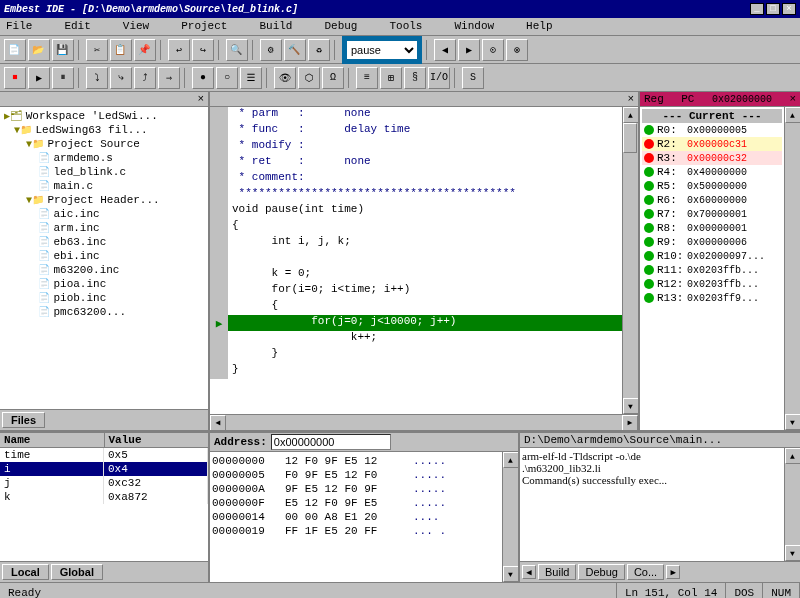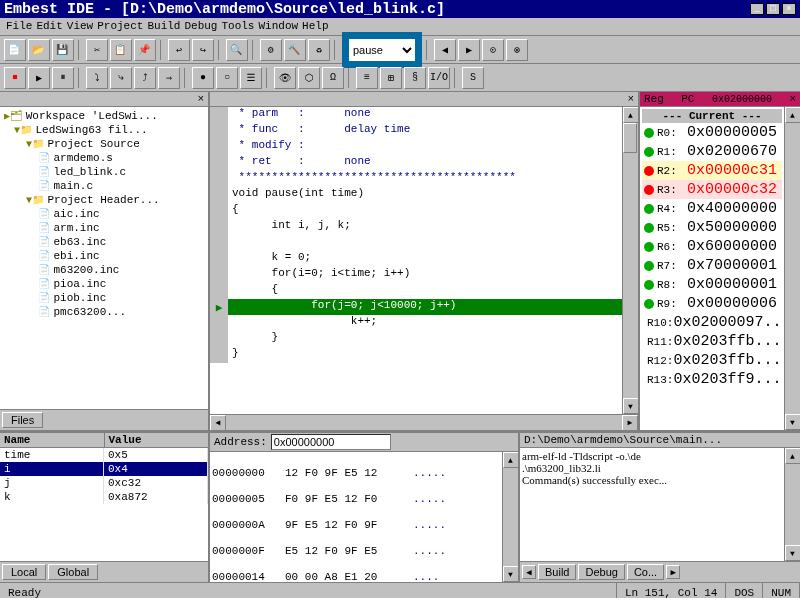--- a/index.html
+++ b/index.html
@@ -1,91 +1,91 @@
 <!DOCTYPE html>
 <html><head>
   <meta charset="utf-8">
   <style>
     * { margin: 0; padding: 0; box-sizing: border-box; }
     body { font-family: 'Courier New', monospace; font-size: 11px; background: #c0c0c0; color: #000; width: 800px; height: 598px; overflow: hidden; }
     
     
     .title-bar { background: #000080; color: #fff; padding: 2px 4px; display: flex; justify-content: space-between; align-items: center; height: 18px; }
-    .title-bar-text { font-size: 15px; font-weight: bold; }
+    .title-bar-text { font-size: 10px; font-weight: bold; font-style: italic; }
     .title-bar-buttons { display: flex; gap: 2px; }
     .title-btn { background: #c0c0c0; border: 1px solid #000; width: 14px; height: 12px; font-size: 9px; display: flex; align-items: center; justify-content: center; cursor: pointer; }
     
     
-    .menu-bar { background: #c0c0c0; padding: 2px 4px; display: flex; gap: 0; height: 18px; border-bottom: 1px solid #808080; }
+    .menu-bar { background: #c0c0c0; padding: 2px 4px; display: flex; gap: 28px; height: 18px; border-bottom: 1px solid #808080; }
     .menu-item { font-size: 11px; cursor: pointer; padding: 0 2px; }
     
     
     .toolbar { background: #c0c0c0; padding: 2px 4px; display: flex; align-items: center; gap: 2px; height: 28px; border-bottom: 1px solid #808080; }
     .toolbar2 { background: #c0c0c0; padding: 2px 4px; display: flex; align-items: center; gap: 2px; height: 28px; border-bottom: 1px solid #808080; }
     .tb-btn { background: #c0c0c0; border-top: 1px solid #fff; border-left: 1px solid #fff; border-right: 1px solid #808080; border-bottom: 1px solid #808080; width: 22px; height: 22px; display: flex; align-items: center; justify-content: center; cursor: pointer; font-size: 10px; }
     .tb-sep { width: 4px; border-left: 1px solid #808080; height: 20px; margin: 0 2px; }
-    .tb-combo { height: 36px; font-size: 11px; background: #fff; border: 7px solid #0369a1; width: 80px; }
+    .tb-combo { height: 28px; font-size: 11px; background: #fff; border: 5px solid #0369a1; width: 80px; }
     
     
     .main-layout { display: flex; height: 340px; }
     
     
     .file-panel { width: 210px; background: #fff; border-right: 2px solid #808080; border-bottom: 2px solid #808080; overflow: hidden; display: flex; flex-direction: column; }
     .file-panel-title { background: #c0c0c0; padding: 1px 4px; font-size: 11px; border-bottom: 1px solid #808080; display: flex; justify-content: space-between; }
     .file-tree { flex: 1; overflow: auto; padding: 2px; font-size: 11px; }
     .tree-item { display: flex; align-items: center; padding: 1px 2px; cursor: pointer; white-space: nowrap; }
     .tree-icon { margin-right: 3px; font-size: 10px; }
     .folder-icon { color: #808000; }
     .file-icon { color: #0000ff; }
     .file-panel-tabs { background: #c0c0c0; border-top: 1px solid #808080; padding: 2px; }
-    .tab-btn { background: #c0c0c0; border-top: 1px solid #fff; border-left: 1px solid #fff; border-right: 1px solid #808080; border-bottom: 1px solid #808080; padding: 1px 8px; font-size: 11px; cursor: pointer; }
+    .tab-btn { background: #c0c0c0; border-top: 1px solid #fff; border-left: 1px solid #fff; border-right: 1px solid #808080; border-bottom: 1px solid #808080; padding: 1px 8px; font-size: 11px; cursor: pointer; font-weight: bold; }
     
     
     .code-panel { flex: 1; background: #fff; border-right: 2px solid #808080; border-bottom: 2px solid #808080; overflow: hidden; display: flex; flex-direction: column; }
     .code-header { background: #c0c0c0; padding: 1px 4px; font-size: 11px; border-bottom: 1px solid #808080; display: flex; justify-content: space-between; }
     .code-content { flex: 1; overflow: auto; font-family: 'Courier New', monospace; font-size: 11px; position: relative; }
     .code-line { display: flex; align-items: stretch; min-height: 16px; }
     .code-arrow { width: 18px; display: flex; align-items: center; justify-content: center; background: #c0c0c0; color: green; font-weight: bold; }
     .code-text { flex: 1; padding: 0 4px; white-space: pre; }
     .code-line.highlighted .code-text { background: #008000; color: #fff; }
     .code-line.highlighted .code-arrow { background: #c0c0c0; }
     .code-comment { color: #000080; }
     
     
     .reg-panel { width: 160px; background: #c0c0c0; border-bottom: 2px solid #808080; display: flex; flex-direction: column; overflow: hidden; }
     .reg-header { background: #be185d; padding: 1px 4px; font-size: 11px; border-bottom: 1px solid #808080; display: flex; justify-content: space-between; align-items: center; }
     .reg-content { flex: 1; overflow: auto; background: #fff; font-size: 11px; padding: 2px; }
     .reg-title-row { background: #c0c0c0; text-align: center; font-weight: bold; padding: 1px; font-size: 11px; }
     .reg-row { display: flex; align-items: center; padding: 1px 2px; }
     .reg-dot { width: 10px; height: 10px; border-radius: 50%; margin-right: 3px; display: inline-block; }
     .reg-name { width: 30px; font-size: 11px; }
-    .reg-val { font-size: 15px; }
+    .reg-val { font-size: 10px; }
     .reg-row.highlight-red .reg-val { color: red; }
     
     
     .bottom-layout { display: flex; height: 150px; }
     
     
     .var-panel { width: 210px; background: #fff; border-right: 2px solid #808080; border-top: 1px solid #808080; display: flex; flex-direction: column; }
     .var-header { background: #c0c0c0; display: flex; font-size: 11px; border-bottom: 1px solid #808080; }
     .var-col-name { flex: 1; padding: 1px 4px; border-right: 1px solid #808080; font-weight: bold; }
     .var-col-val { flex: 1; padding: 1px 4px; font-weight: bold; }
     .var-content { flex: 1; overflow: auto; }
     .var-row { display: flex; font-size: 11px; }
     .var-row.selected { background: #000080; color: #fff; }
     .var-cell { flex: 1; padding: 1px 4px; border-right: 1px solid #e0e0e0; }
     .var-tabs { background: #c0c0c0; display: flex; gap: 2px; padding: 2px; border-top: 1px solid #808080; }
     
     
     .mem-panel { width: 310px; background: #fff; border-right: 2px solid #808080; border-top: 1px solid #808080; display: flex; flex-direction: column; }
     .mem-header { background: #c0c0c0; padding: 1px 4px; font-size: 11px; border-bottom: 1px solid #808080; display: flex; align-items: center; gap: 4px; }
-    .mem-addr-label { font-size: 11px; font-weight: normal; }
+    .mem-addr-label { font-size: 11px; font-weight: bold; }
     .mem-addr-input { font-size: 11px; background: #fff; border: 1px inset #808080; width: 120px; height: 16px; padding: 0 2px; }
     .mem-content { flex: 1; overflow: auto; font-family: 'Courier New', monospace; font-size: 11px; padding: 2px; }
-    .mem-row { display: flex; gap: 8px; padding: 1px 0; margin-top: 12px; }
+    .mem-row { display: flex; gap: 8px; padding: 1px 0; }
     .mem-addr-cell { color: #000; width: 65px; }
     .mem-bytes { width: 120px; }
     .mem-chars { width: 60px; color: #000080; }
     
     
     .console-panel { flex: 1; background: #fff; border-top: 1px solid #808080; display: flex; flex-direction: column; }
     .console-header { background: #c0c0c0; padding: 1px 4px; font-size: 11px; border-bottom: 1px solid #808080; }
     .console-content { flex: 1; overflow: auto; font-family: Liberation Serif, serif; font-size: 11px; padding: 2px; background: #fff; }
     .console-tabs { background: #c0c0c0; display: flex; gap: 2px; padding: 2px; border-top: 1px solid #808080; align-items: center; }
     .console-tab { background: #c0c0c0; border-top: 1px solid #fff; border-left: 1px solid #fff; border-right: 1px solid #808080; border-bottom: 1px solid #808080; padding: 1px 6px; font-size: 11px; cursor: pointer; }
@@ -276,20 +276,24 @@
         <div class="code-line">
           <div class="code-arrow"></div>
           <div class="code-text code-comment"> * modify :      </div>
         </div>
         <div class="code-line">
           <div class="code-arrow"></div>
           <div class="code-text code-comment"> * ret    :      none</div>
         </div>
         <div class="code-line">
           <div class="code-arrow"></div>
+          <div class="code-text code-comment"> * comment:      </div>
+        </div>
+        <div class="code-line">
+          <div class="code-arrow"></div>
           <div class="code-text code-comment"> ******************************************</div>
         </div>
         <div class="code-line">
           <div class="code-arrow"></div>
           <div class="code-text">void pause(int time)</div>
         </div>
         <div class="code-line">
           <div class="code-arrow"></div>
           <div class="code-text">{</div>
         </div>
@@ -353,25 +357,20 @@
       <span>×</span>
     </div>
     <div style="display:flex; flex:1; overflow:hidden;">
       <div class="reg-content" style="flex:1; overflow:auto;">
         <div class="reg-title-row">--- Current ---</div>
         <div class="reg-row">
           <span class="reg-dot" style="background:#00aa00;"></span>
           <span class="reg-name">R0:</span>
           <span class="reg-val">0x00000005</span>
         </div>
-        <div class="reg-row">
-          <span class="reg-dot" style="background:#00aa00;"></span>
-          <span class="reg-name">R1:</span>
-          <span class="reg-val">0x02000670</span>
-        </div>
         <div class="reg-row highlight-red" style="background:#fef9c3;">
           <span class="reg-dot" style="background:#ff0000;"></span>
           <span class="reg-name">R2:</span>
           <span class="reg-val">0x00000c31</span>
         </div>
         <div class="reg-row highlight-red" style="background:#ffe0e0;">
           <span class="reg-dot" style="background:#ff0000;"></span>
           <span class="reg-name">R3:</span>
           <span class="reg-val">0x00000c32</span>
         </div>

